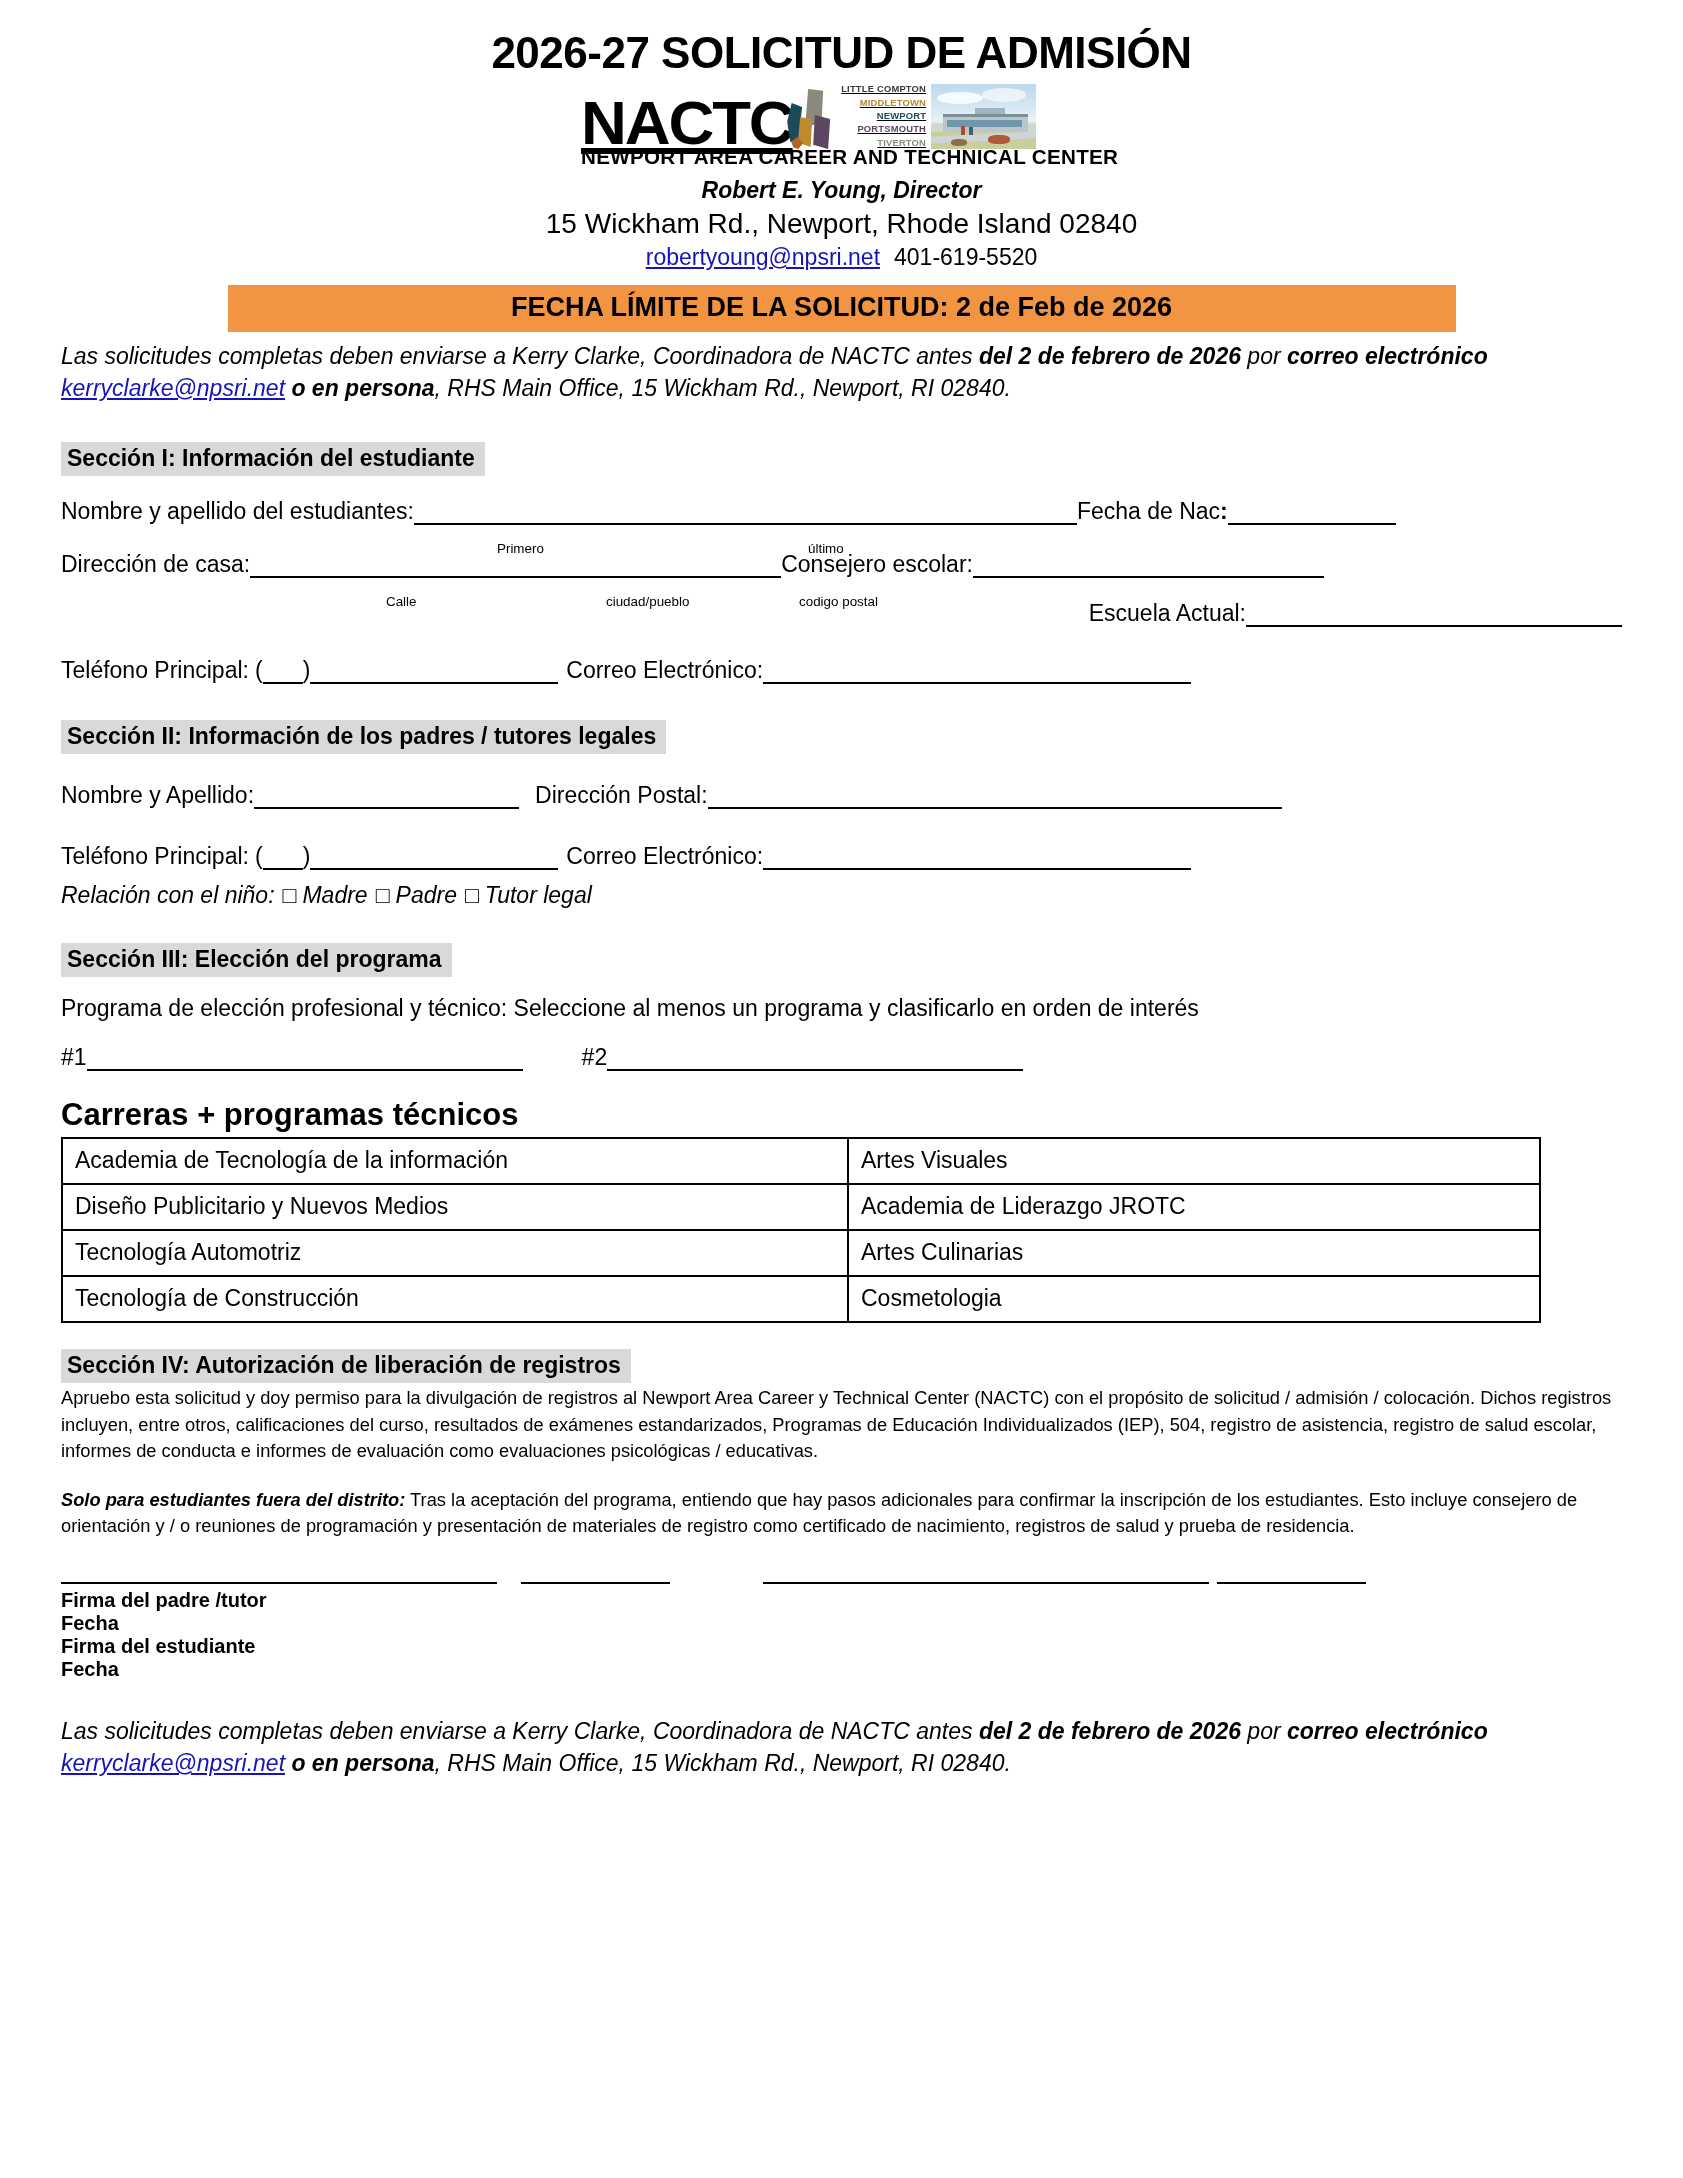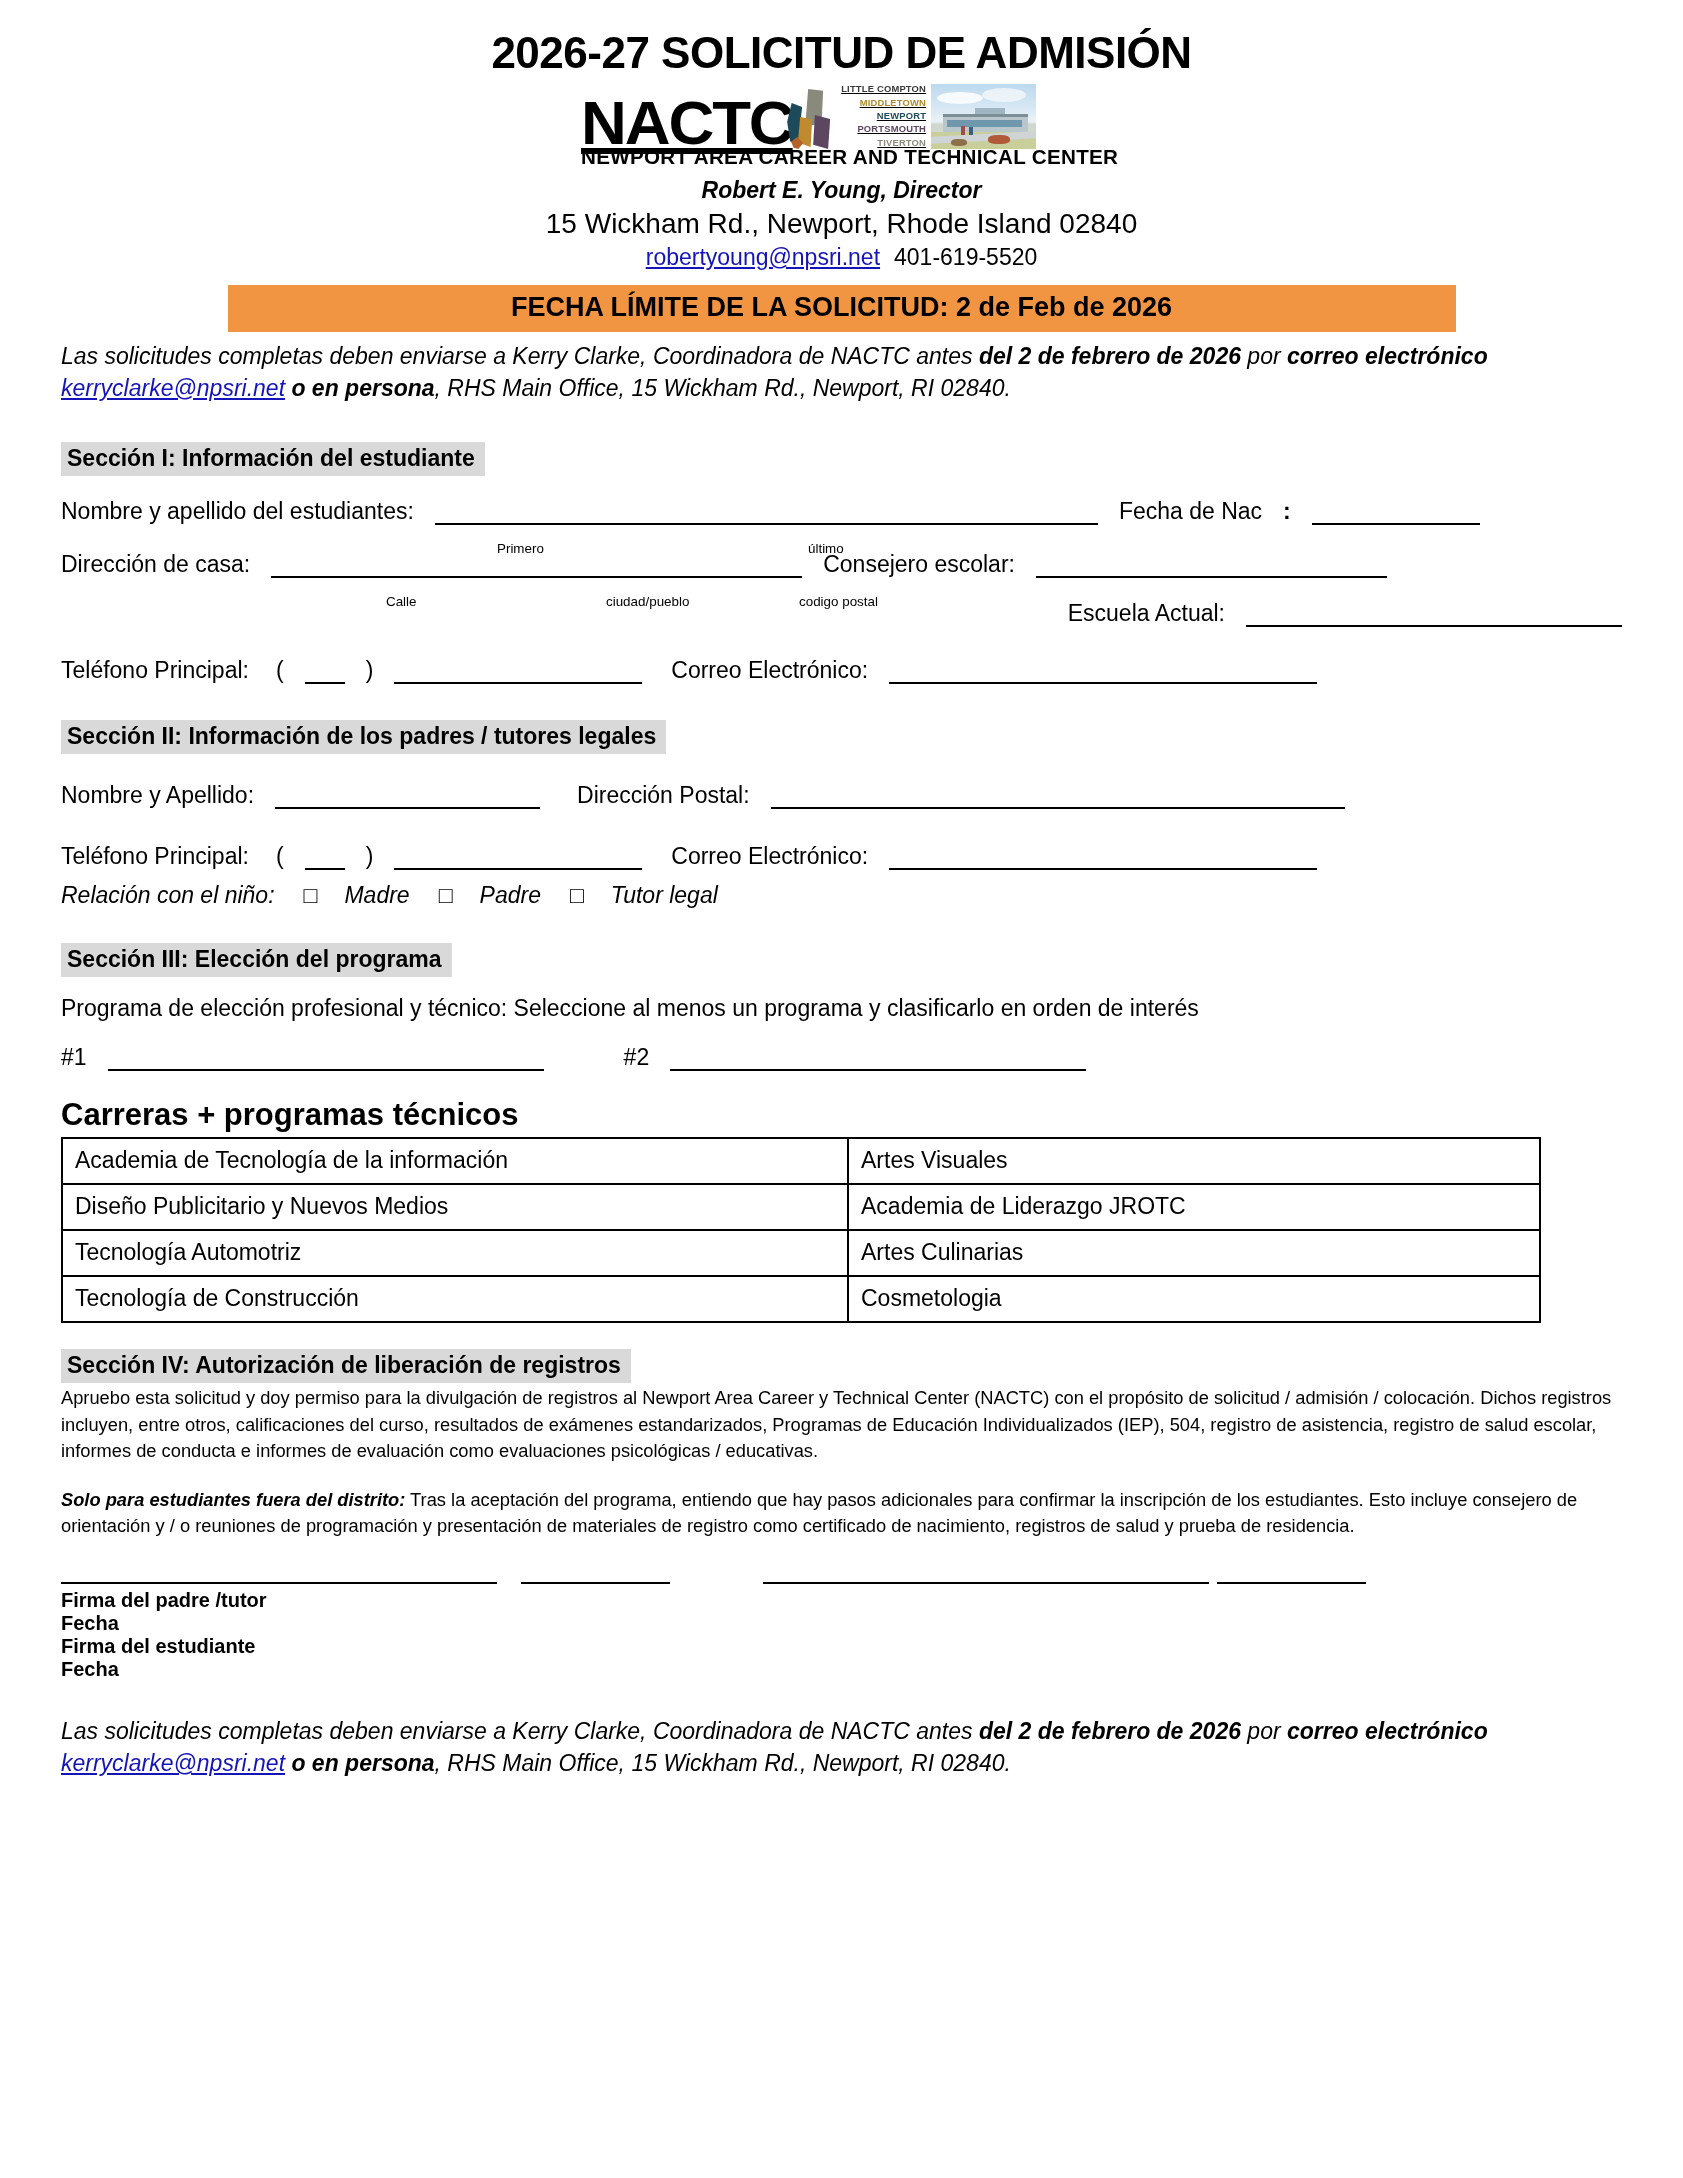--- a/index.html
+++ b/index.html
@@ -182,21 +182,20 @@
   .sec2-wrap { margin-top: 36px; }
   .sec3-wrap { margin-top: 34px; }
   .sec4-wrap { margin-top: 26px; }
 
   
   .field-row {
     font-size: 23px;
     display: flex;
     align-items: flex-end;
     white-space: nowrap;
-    gap: 21px;
   }
   .lbl { }
   .ul {
     border-bottom: 2.5px solid #000;
     display: inline-block;
     height: 25px;
   }
   .sub-hints {
     position: relative;
     height: 20px;

